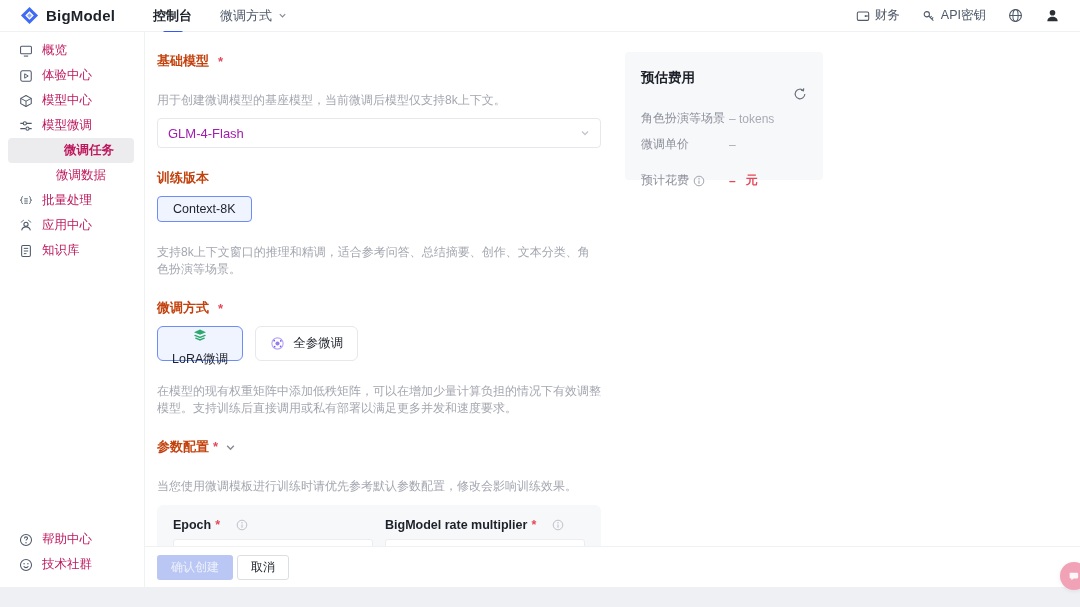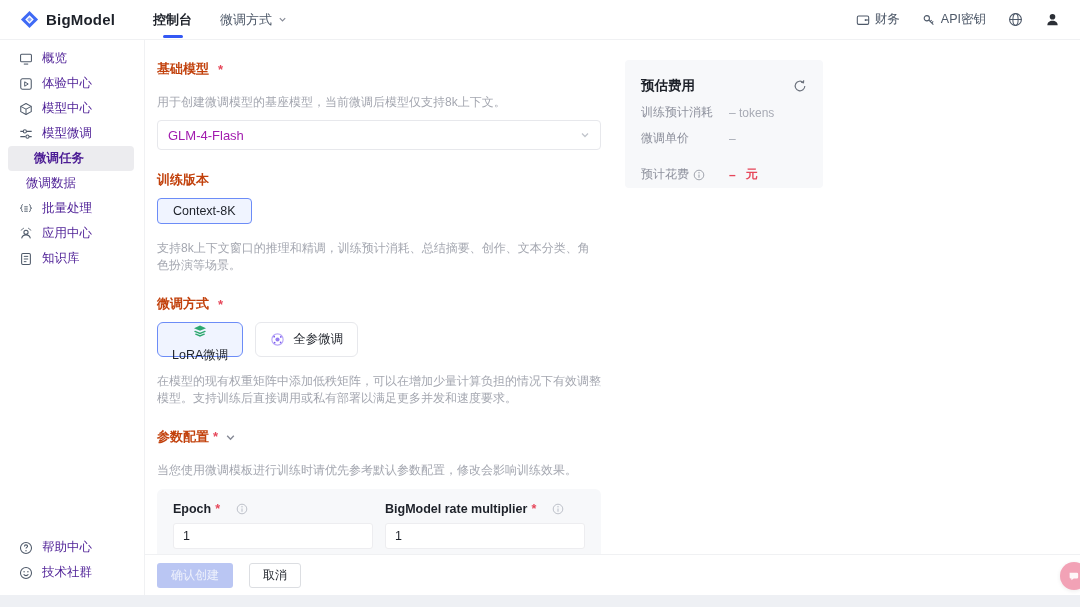--- a/index.html
+++ b/index.html
@@ -6,21 +6,21 @@
   html,body { width:1080px; height:607px; }
   body {
     font-family: "Liberation Sans", "DejaVu Sans", sans-serif;
     background:#eef0f4;
     color:#1d2129;
     overflow:hidden;
     font-size:13px;
   }
   
   .header {
-    height:40px; background:#fff; border-bottom:1px solid #f0f1f3;
+    height:32px; background:#fff; border-bottom:1px solid #f0f1f3;
     display:flex; align-items:center; padding:0 20px;
   }
   .brand { display:flex; align-items:center; gap:7px; margin-right:38px; }
   .brand-name { font-size:15px; font-weight:bold; letter-spacing:.2px; }
   .nav { display:flex; align-items:center; gap:28px; height:40px; }
   .nav-item { position:relative; height:40px; display:flex; align-items:center; font-size:13px; color:#4e5969; cursor:pointer; gap:4px;}
   .nav-item.active { color:#1d2129; font-weight:bold; }
   .nav-item.active::after {
     content:""; position:absolute; left:50%; transform:translateX(-50%);
     bottom:2px; width:20px; height:3px; border-radius:2px; background:#3358f4;
@@ -28,38 +28,38 @@
   .header-right { margin-left:auto; display:flex; align-items:center; gap:22px; }
   .header-action { display:flex; align-items:center; gap:5px; font-size:12.5px; color:#4e5969; cursor:pointer; }
   
   .layout { display:flex; height:555px; }
   .sidebar {
     width:145px; background:#fff; border-right:1px solid #f0f1f3;
     display:flex; flex-direction:column; padding-top:6px;
   }
   .side-item {
     height:25px; display:flex; align-items:center; gap:9px;
-    padding-left:18px; font-size:12.5px; color:#4c1d95; cursor:pointer;
+    padding-left:18px; font-size:12.5px; color:#be185d; cursor:pointer;
     margin:0 8px 0 0; white-space:nowrap;
   }
   .side-item .ic { width:15px; height:15px; flex:0 0 15px; display:flex; align-items:center; justify-content:center; color:#4e5969;}
-  .side-sub { padding-left:26px; }
+  .side-sub { padding-left:56px; }
   .side-sub.active {
     background:#ececef; border-radius:4px; margin:0 10px 0 8px; 
     font-weight:bold;
   }
   .side-spacer { flex:1; }
   .side-footer { padding-bottom:10px; }
   
   .main { flex:1; background:#fff; display:flex; flex-direction:column; position:relative;}
   .main-scroll { flex:1; padding:20px 0 0 12px; display:flex; gap:24px; overflow:hidden; }
   .form-col { width:444px; flex:0 0 444px; }
   .sec-label { font-size:13px; font-weight:bold; color:#c2410c; display:flex; align-items:center; gap:5px;}
   .req::after { content:"*"; color:#e6475a; margin-left:4px; font-weight:bold; }
-  .desc { font-size:12px; color:#a4a7b0; margin-top:16px; line-height:17px; }
+  .desc { font-size:12px; color:#a4a7b0; margin-top:22px; line-height:17px; }
   
   .select {
     margin-top:9px; height:30px; border:1px solid #e7e8ec; border-radius:4px;
     display:flex; align-items:center; padding:0 10px; font-size:13px; color:#a21caf;
     cursor:pointer; background:#fff;
   }
   .select .grow { flex:1; }
   
   .chip {
     margin-top:9px; display:inline-flex; height:26px; align-items:center;
@@ -85,34 +85,34 @@
     background:#fff; padding:0 9px; font-size:12.5px; color:#1d2129; outline:none;
     font-family:"Liberation Sans","DejaVu Sans",sans-serif;
   }
   .info-ic { color:#b9bdc6; display:inline-flex; }
   .chev-ic { color:#868a96; display:inline-flex; margin-left:2px;}
   
   .cost {
     width:198px; flex:0 0 198px; height:128px; background:#f7f8fa; border-radius:4px;
     padding:17px 16px; margin-top:0;
   }
-  .cost-head { display:flex; align-items:center; }
+  .cost-head { display:flex; align-items:flex-start;flex-direction:column; }
   .cost-title { font-size:13.5px; font-weight:bold; }
   .refresh { margin-left:auto; color:#6b717c; cursor:pointer; display:flex; }
   .cost-row { display:flex; align-items:center; margin-top:9px; font-size:12px; }
   .cost-row:first-of-type { margin-top:15px; }
   .cost-label { width:88px; color:#8d909c; display:flex; align-items:center; gap:4px;}
   .cost-val { color:#a8abb5; }
   .cost-total { margin-top:19px; }
   .cost-total .cost-val { color:#e6475a; font-weight:bold; }
   .cost-total .unit { margin-left:10px; }
   
   .main-footer {
     height:41px; border-top:1px solid #f0f1f3; display:flex; align-items:center;
-    gap:16px; padding-left:12px; background:#fff;
+    gap:4px; padding-left:12px; background:#fff;
   }
   .btn-confirm {
     height:25px; padding:0 14px; border:none; border-radius:3px;
     background:#bac6f3; color:#eef1fc; font-size:12px; cursor:not-allowed;
     font-family:inherit;
   }
   .btn-cancel {
     height:25px; padding:0 13px; border:1px solid #dcdee2; border-radius:3px;
     background:#fff; color:#1d2129; font-size:12px; cursor:pointer; font-family:inherit;
   }
@@ -307,21 +307,21 @@
               <svg width="10" height="10" viewBox="0 0 10 10">
                   <polyline points="2,3.5 5,6.5 8,3.5" fill="none" stroke="#c2c5cc" stroke-width="1.3"></polyline>
                 </svg>
             </span>
           </div>
         </div>
 
         <div class="sec">
           <div class="sec-label">训练版本</div>
           <div class="chip">Context-8K</div>
-          <div class="desc">支持8k上下文窗口的推理和精调，训练预计消耗、总结摘要、创作、文本分类、角色扮演等场景。</div>
+          <div class="desc">支持8k上下文窗口的推理和精调，适合参考问答、总结摘要、创作、文本分类、角色扮演等场景。</div>
         </div>
 
         <div class="sec">
           <div class="sec-label req">微调方式</div>
           <div class="cards">
             <div class="card selected">
               <span>
                 <svg width="16" height="16" viewBox="0 0 16 16">
                     <path d="M2 5.2 L8 2.6 L14 5.2 L8 7.8 Z" fill="#2ea870"></path>
                     <path d="M3 8.4 L8 10.5 L13 8.4" fill="none" stroke="#2ea870" stroke-width="1.4" stroke-linecap="round"></path>
@@ -408,21 +408,21 @@
         <div class="cost-head">
           <span class="cost-title">预估费用</span>
           <span class="refresh">
             <svg width="14" height="14" viewBox="0 0 16 16">
                 <path d="M13.5 8 a5.5 5.5 0 1 1 -1.7 -4" fill="none" stroke="#6b717c" stroke-width="1.3"></path>
                 <path d="M12.2 1.4 L12 4.3 L9.2 3.6" fill="none" stroke="#6b717c" stroke-width="1.3"></path>
               </svg>
           </span>
         </div>
         <div class="cost-row">
-          <span class="cost-label">训练预计消耗</span>
+          <span class="cost-label">角色扮演等场景</span>
           <span class="cost-val">– tokens</span>
         </div>
         <div class="cost-row">
           <span class="cost-label">微调单价</span>
           <span class="cost-val">–</span>
         </div>
         <div class="cost-row cost-total">
           <span class="cost-label">
             <span>预计花费</span>
             <span class="info-ic">

